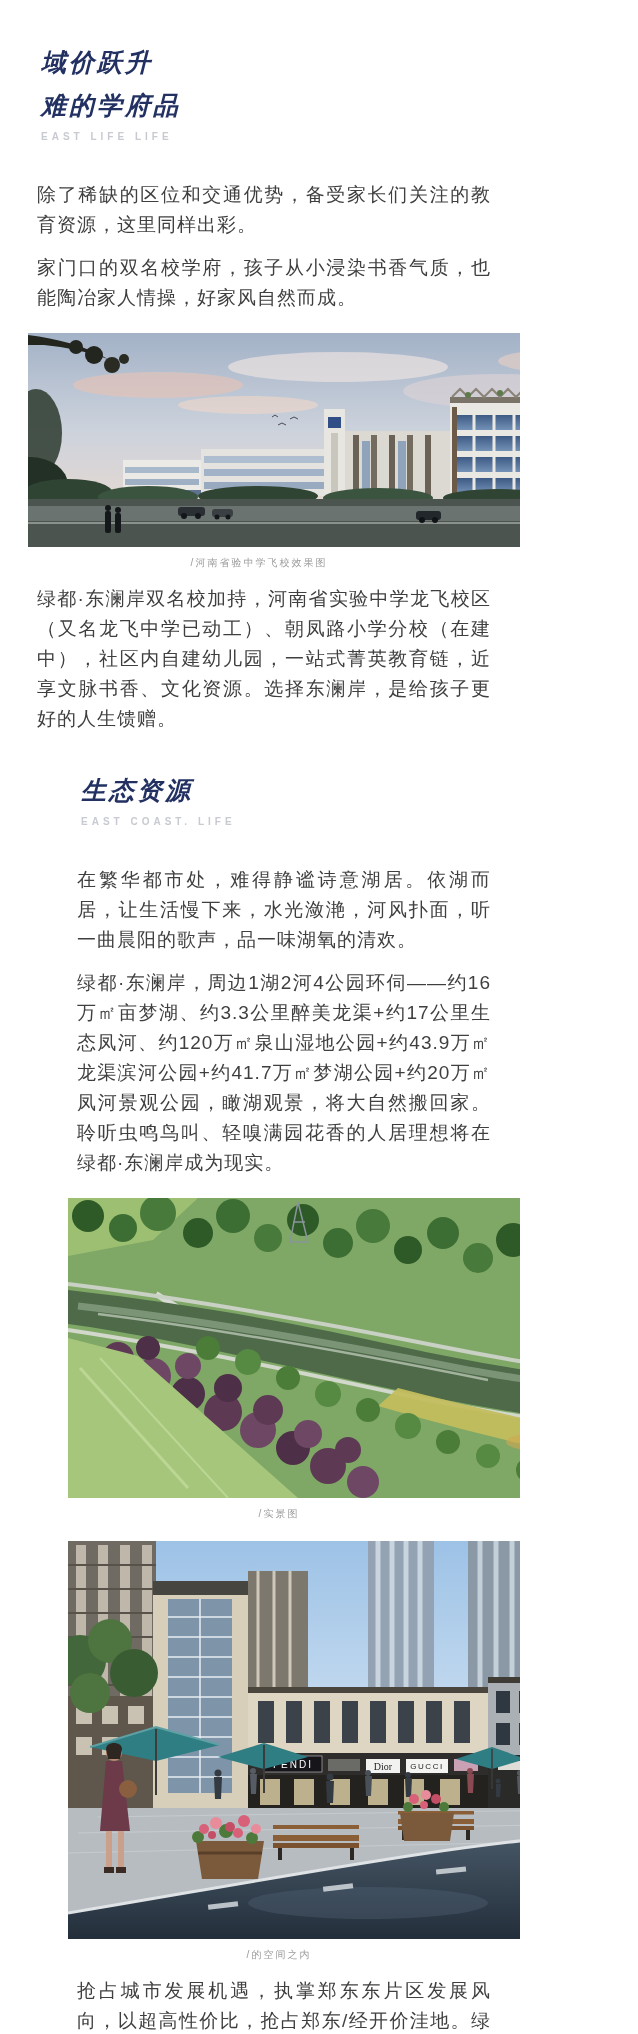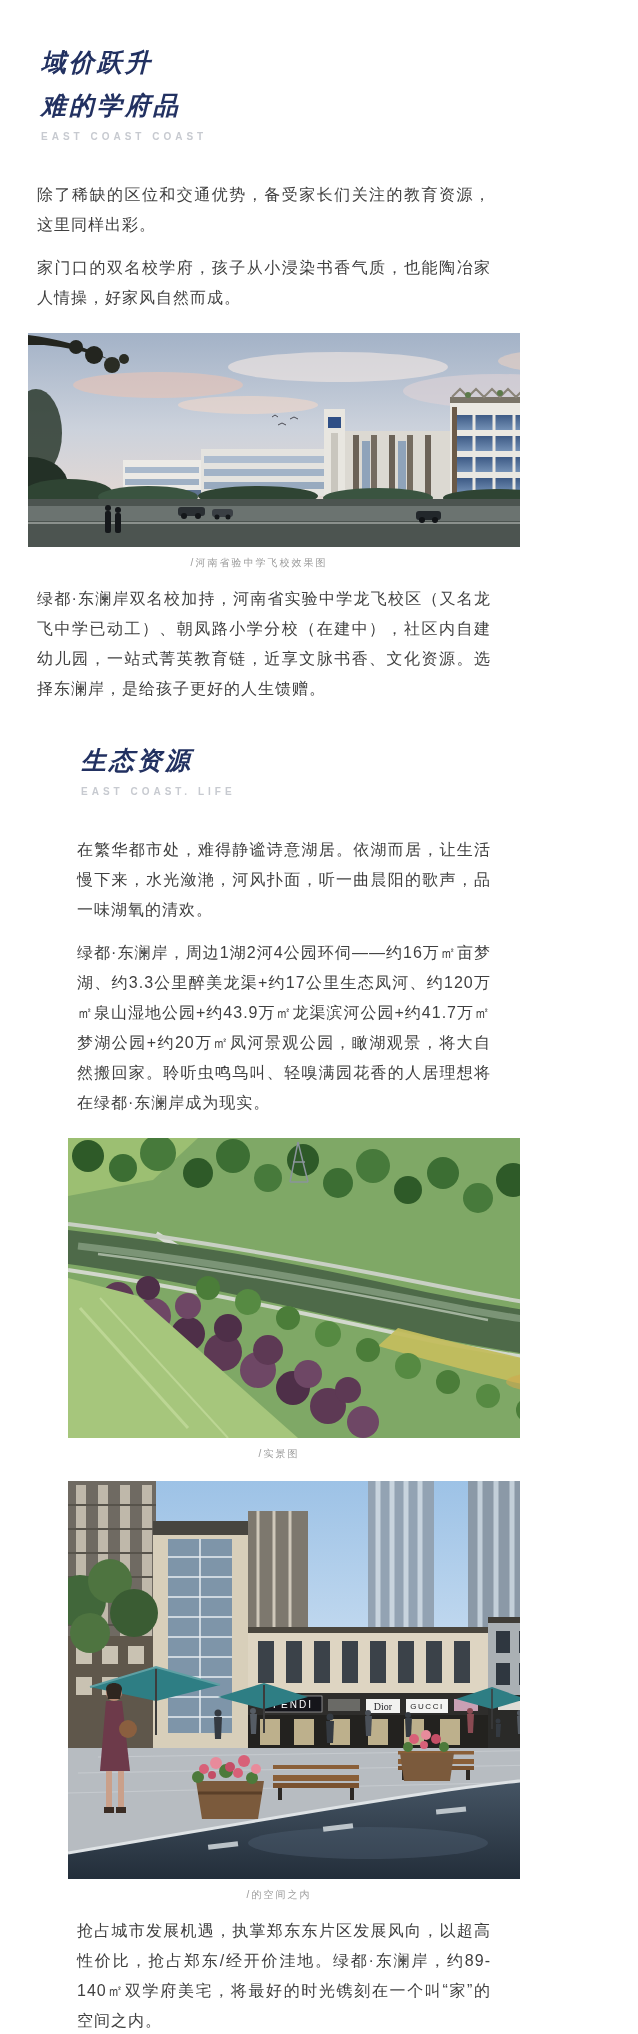--- a/index.html
+++ b/index.html
@@ -28,21 +28,21 @@
   .hl + .hl{margin-top:18px;font-family:Liberation Serif, serif;}
   .tagline{
     margin-top:13px;
     font-size:10px;
     font-weight:bold;
     letter-spacing:4px;
     color:#c7cad0;
   }
   p.body{
     margin:13px 29px;
-    font-size:16px;
+    font-size:19px;
     line-height:30px;
     letter-spacing:1px;
     color:#3f3f3f;
     text-align:justify;
   }
   figure.photo{margin:20px 20px 14px;}
   figure.photo svg{display:block;}
   .caption{
     margin:9px 10px 0 0;
     text-align:center;
@@ -53,21 +53,21 @@
 </style>
 </head>
 <body>
 
 <div class="page">
 
   <section class="block">
     <header class="block-header">
       <h2 class="hl">域价跃升</h2>
       <h2 class="hl">难的学府品</h2>
-      <div class="tagline">EAST COAST COAST</div>
+      <div class="tagline">EAST LIFE LIFE</div>
     </header>
 
     <p class="body">除了稀缺的区位和交通优势，备受家长们关注的教育资源，这里同样出彩。</p>
     <p class="body">家门口的双名校学府，孩子从小浸染书香气质，也能陶冶家人情操，好家风自然而成。</p>
 
     <figure class="photo">
       <svg width="598" height="214" viewBox="0 0 598 214" xmlns="http://www.w3.org/2000/svg">
         <defs>
           <linearGradient id="skyDusk" x1="0" y1="0" x2="0" y2="1">
             <stop offset="0" stop-color="#a3b2c7"></stop>

